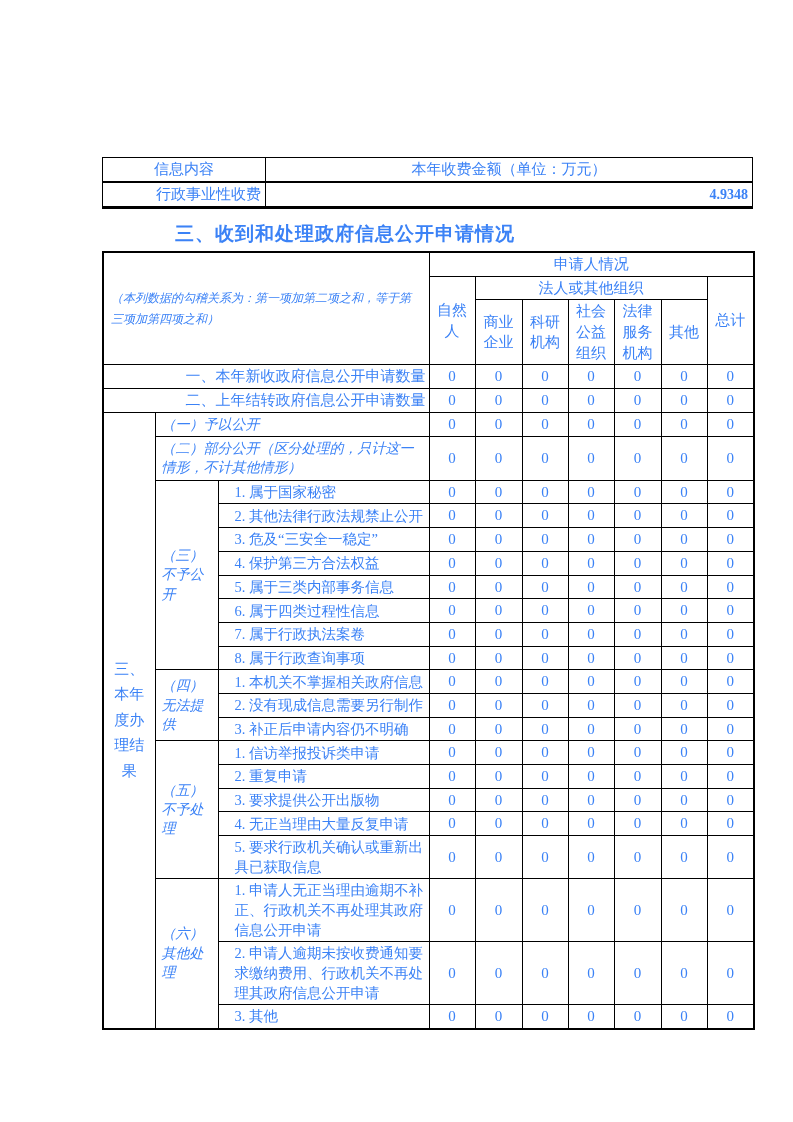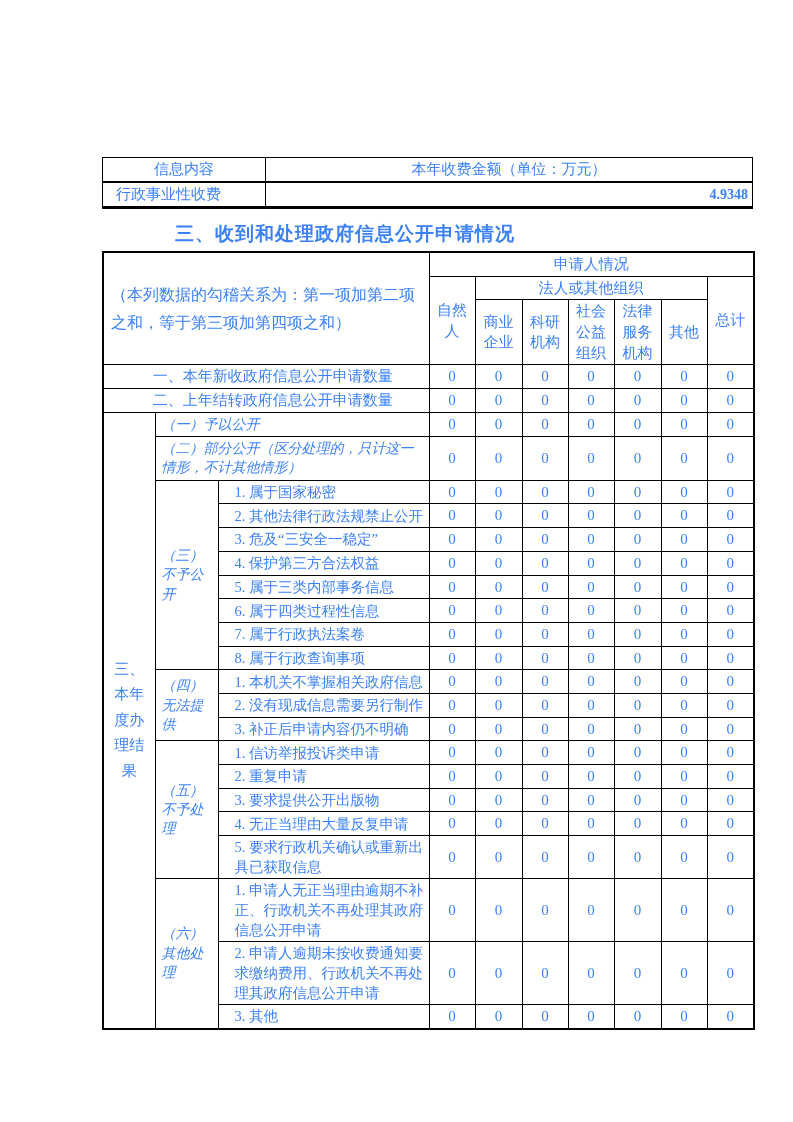--- a/index.html
+++ b/index.html
@@ -12,53 +12,53 @@
 
   
   .fee-table {
     position:absolute; left:72px; top:141px; width:650px;
     border-collapse:collapse; table-layout:fixed;
     border:1px solid #000; border-bottom:3px solid #000;
   }
   .fee-table td { border:1px solid #000; font-size:15px; padding:2px 4px; }
   .fee-table tr.fee-hd td { border-bottom:2px solid #000; text-align:center; height:24px; }
   .fee-table tr.fee-row td { height:23px; }
-  .fee-table .fee-name { text-align:left; padding-left:13px; }
+  .fee-table .fee-name { text-align:right; padding-left:13px; }
   .fee-table .fee-val  { text-align:right; font-weight:bold; font-size:14px; }
 
   
   .section-title {
     position:absolute; left:145px; top:205px;
     font-family:"Liberation Sans","DejaVu Sans",sans-serif;
     font-weight:bold; font-size:19px; letter-spacing:1px; white-space:nowrap;
   }
 
   
   .main-table {
     position:absolute; left:72px; top:235px; width:650px;
     border-collapse:collapse; table-layout:fixed;
     border:2px solid #000;
   }
   .main-table td { border:1px solid #000; font-size:14.5px; line-height:1.38; padding:1px 3px; vertical-align:middle; }
   .main-table tr { height:23px; }
   .main-table tr.hr3 { height:60px; }
   .main-table td.hd { text-align:center; font-size:15px; }
   .main-table td.note {
-    font-size:16px; text-align:left;
+    font-style:italic; font-size:12px; text-align:left;
     padding:16px 7px; line-height:1.75; vertical-align:middle;
   }
   .main-table td.glbl {
     text-align:center; padding:14px 3px; font-size:15px;
     word-break:break-all; line-height:1.7;
   }
   .main-table td.slbl {
     font-style:italic; text-align:left; padding:2px 2px 2px 6px;
     word-break:break-all; font-size:14px;
   }
-  .main-table td.lbl { text-align:center; padding-left:16px; font-size:15px; }
+  .main-table td.lbl { text-align:right; padding-left:16px; font-size:15px; }
   .main-table td.ilbl { text-align:left; padding-left:16px; word-break:break-all; }
   .main-table td.val { text-align:center; font-size:15px; }
 </style>
 </head>
 <body>
 
 <div class="page">
 
   <table class="fee-table">
     <colgroup>

